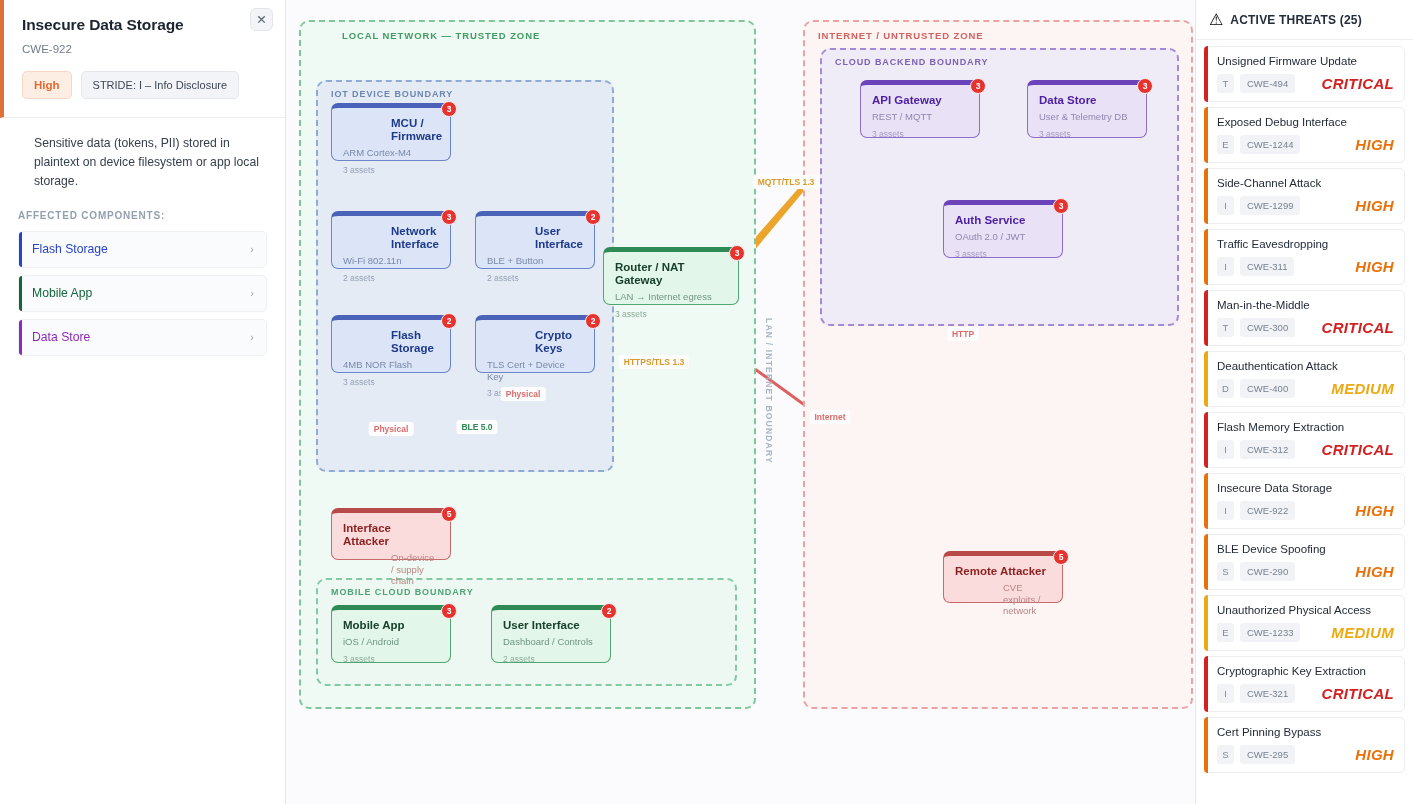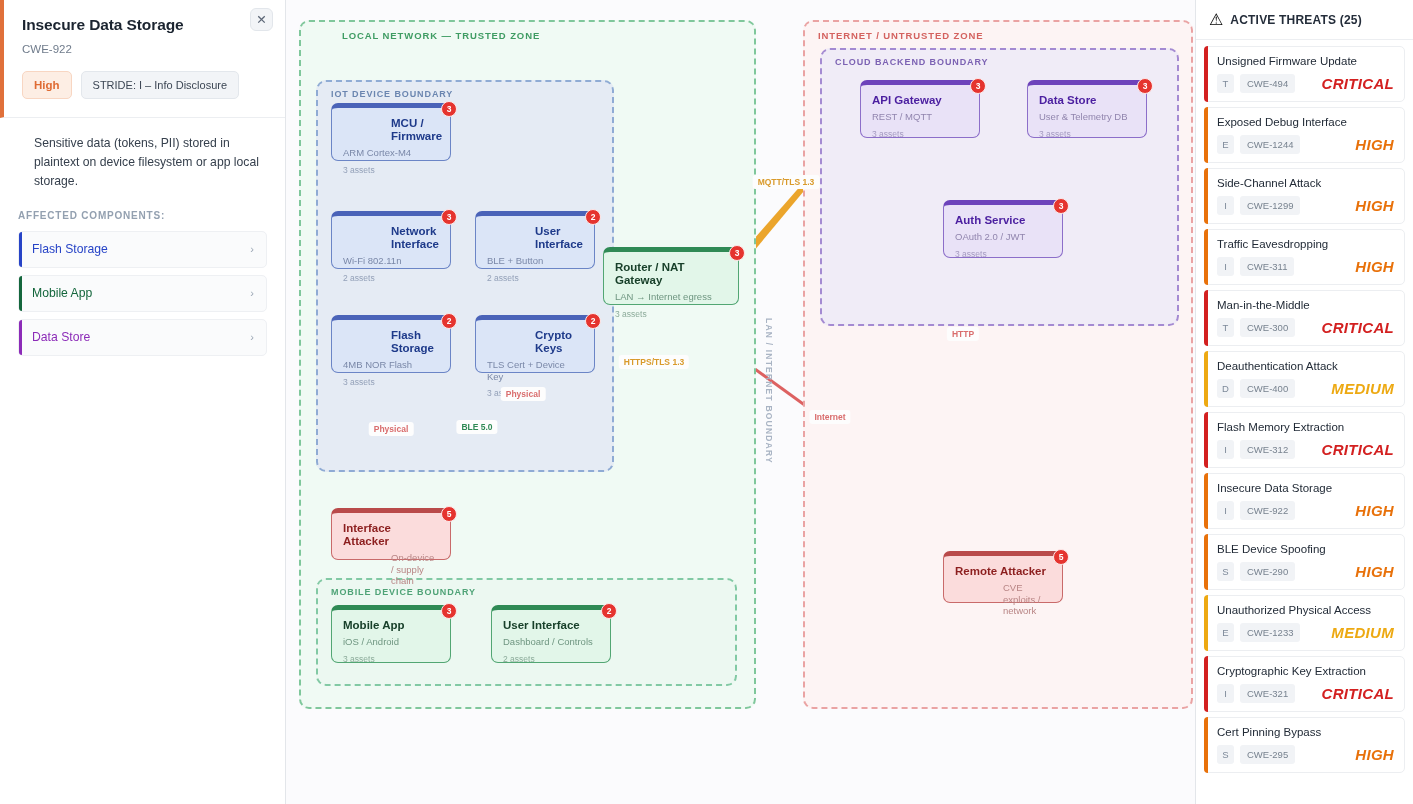--- a/index.html
+++ b/index.html
@@ -261,21 +261,21 @@
       <span class="zone-label">LOCAL NETWORK — TRUSTED ZONE</span>
     </div>
     <div class="zone" id="zone-internet">
       <span class="zone-label">INTERNET / UNTRUSTED ZONE</span>
     </div>
 
     <div class="boundary" id="b-iot">
       <span class="boundary-label">IOT DEVICE BOUNDARY</span>
     </div>
     <div class="boundary" id="b-mobile">
-      <span class="boundary-label">MOBILE DEVICE BOUNDARY</span>
+      <span class="boundary-label">MOBILE CLOUD BOUNDARY</span>
     </div>
     <div class="boundary" id="b-cloud">
       <span class="boundary-label">CLOUD BACKEND BOUNDARY</span>
     </div>
 
     <span class="vert-boundary-label">LAN / INTERNET BOUNDARY</span>
 
     <div id="nodes">
         <div class="node n-blue" style="left: 45px; top: 103px; width: 120px; height: 58px;">
           <div class="node-badge">3</div>

